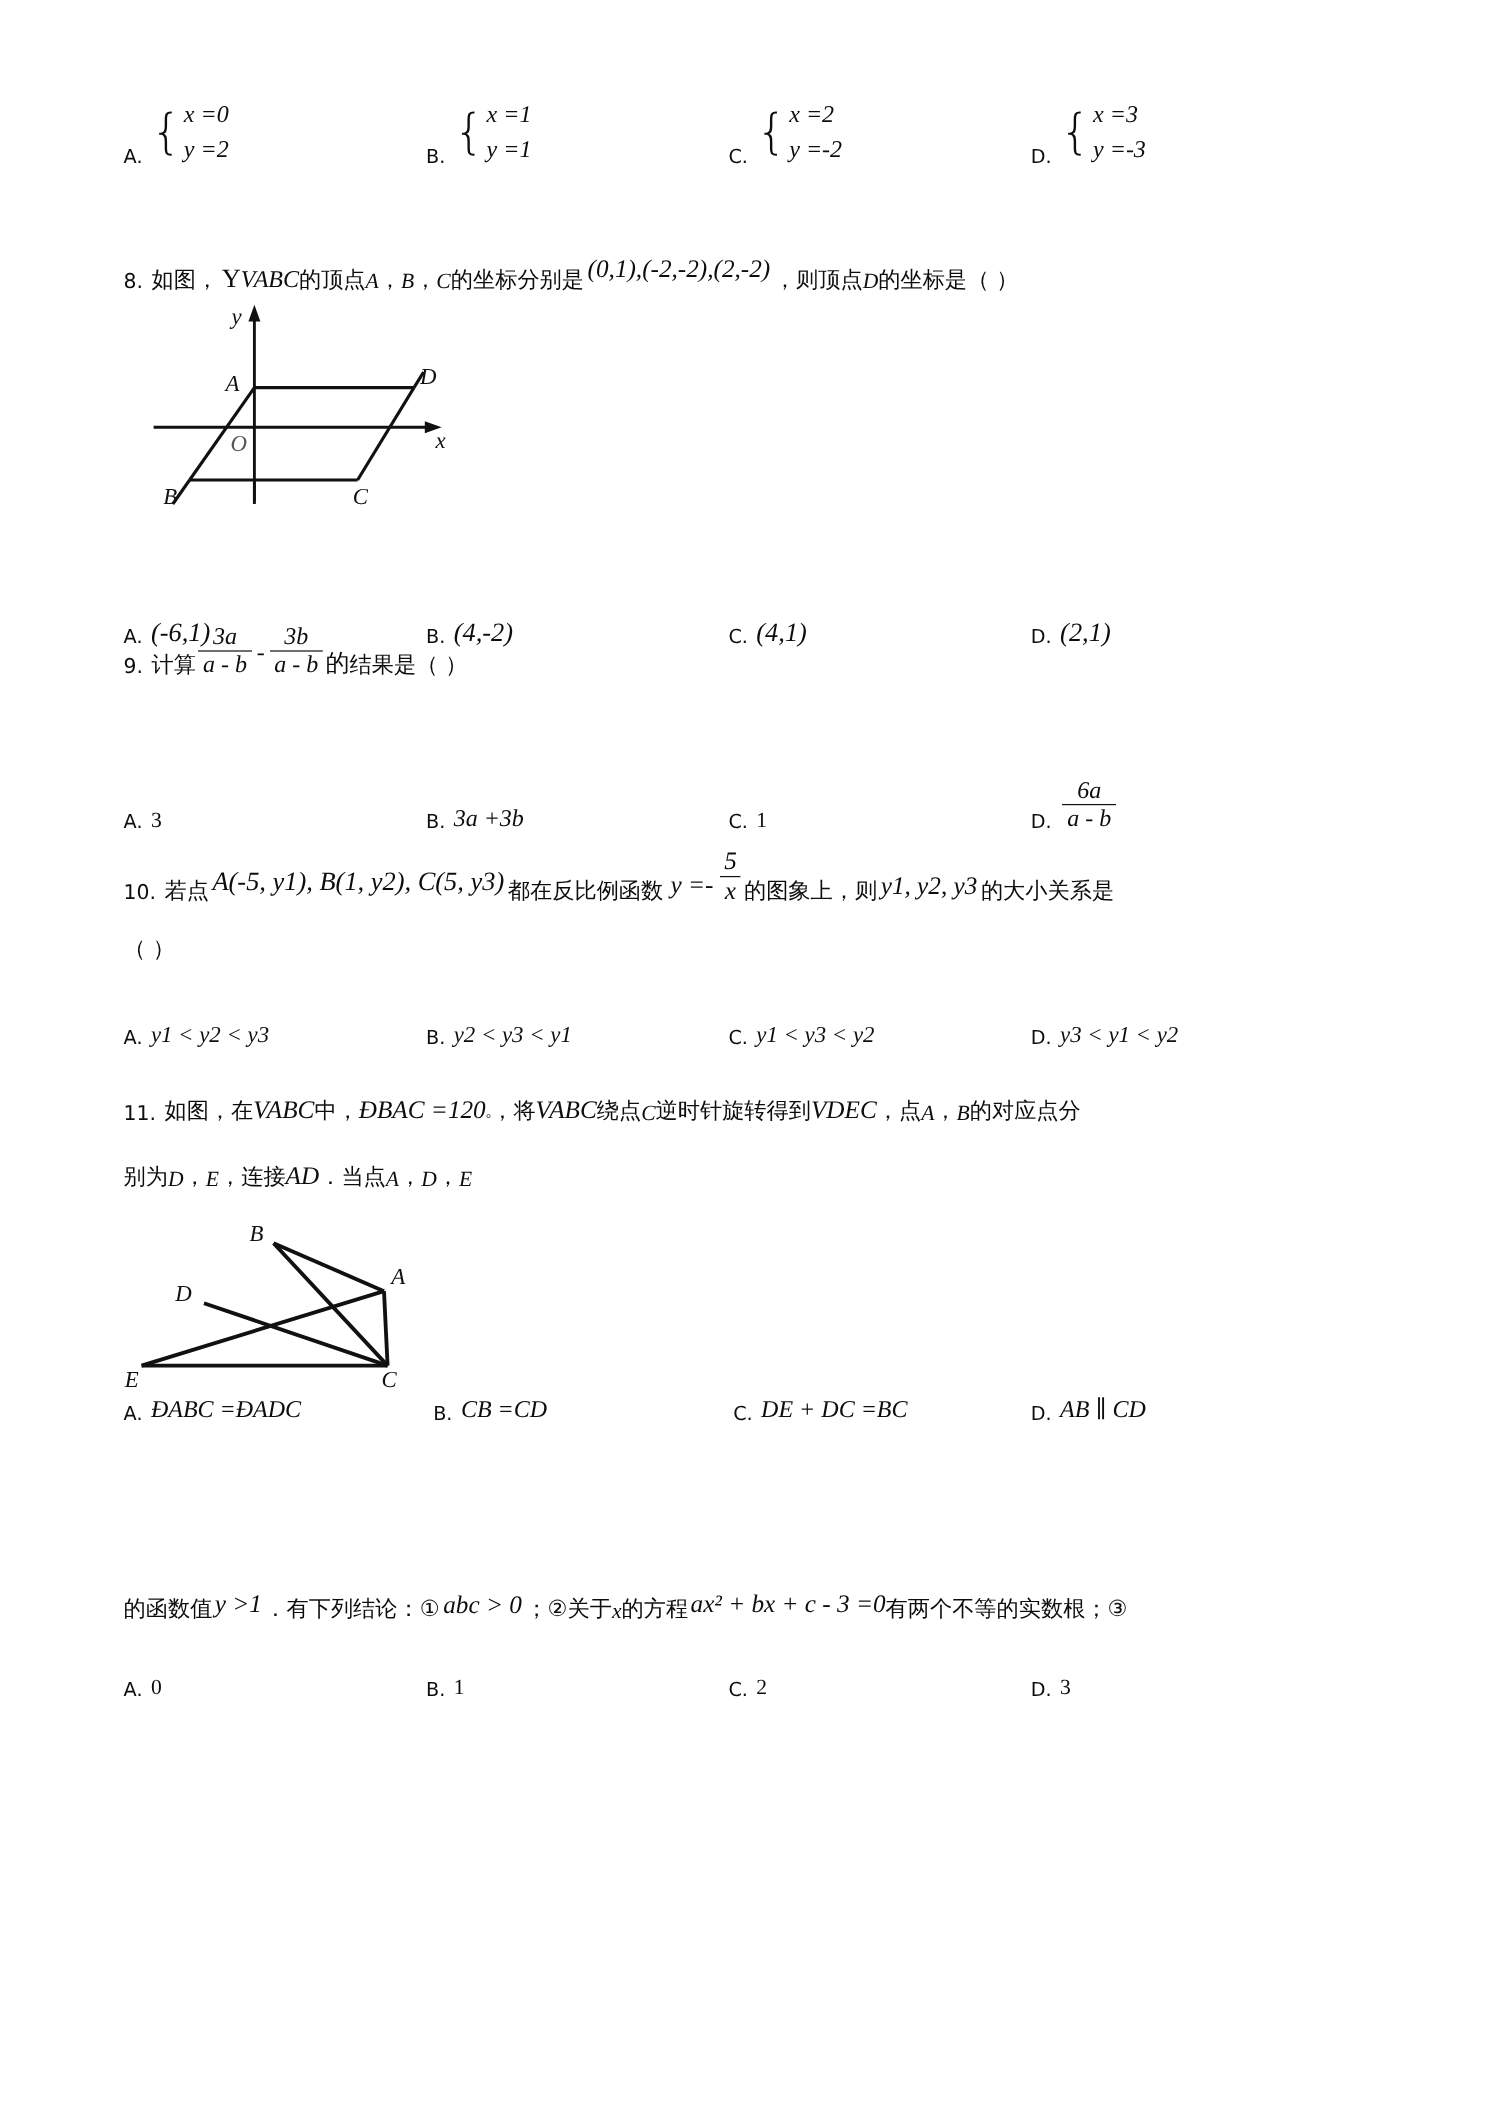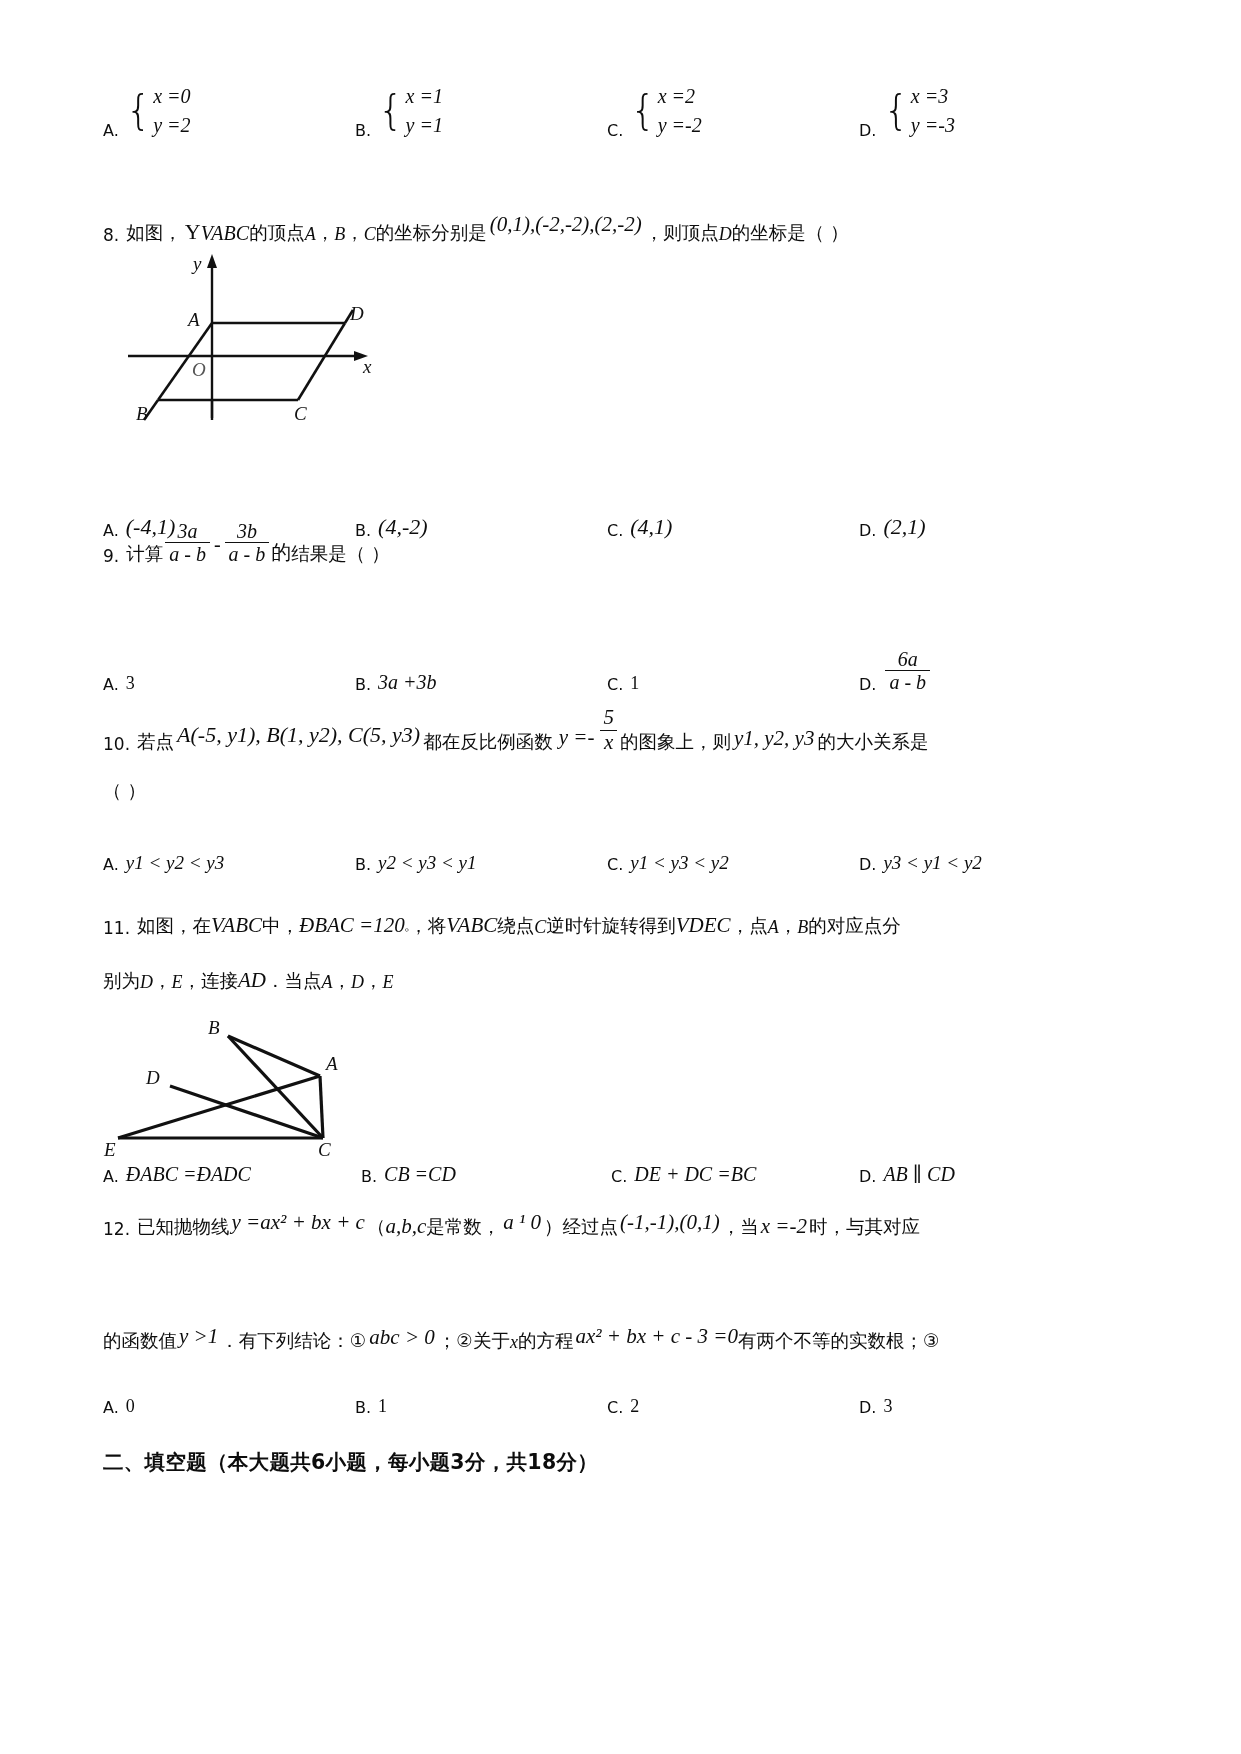--- a/index.html
+++ b/index.html
@@ -197,21 +197,21 @@
       <text x="194" y="172" font-family="Liberation Serif, serif" font-style="italic" font-size="19" fill="#111">C</text>
       <text x="92" y="128" font-family="Liberation Serif, serif" font-style="italic" font-size="19" fill="#555">O</text>
       <text x="93" y="22" font-family="Liberation Serif, serif" font-style="italic" font-size="19" fill="#111">y</text>
       <text x="263" y="125" font-family="Liberation Serif, serif" font-style="italic" font-size="19" fill="#111">x</text>
     </svg>
   </div>
 
   <div class="optrow" style="top:498px;">
     <div class="optcell c1">
       <span class="opt-label">A.</span>
-      <span class="inline-math" style="font-size:22px;">(-4,1)</span>
+      <span class="inline-math" style="font-size:22px;">(-6,1)</span>
     </div>
     <div class="optcell c2">
       <span class="opt-label">B.</span>
       <span class="inline-math" style="font-size:22px;">(4,-2)</span>
     </div>
     <div class="optcell c3">
       <span class="opt-label">C.</span>
       <span class="inline-math" style="font-size:22px;margin-top:16px;">(4,1)</span>
     </div>
     <div class="optcell">
@@ -358,34 +358,20 @@
     <div class="optcell" style="width:248px;">
       <span class="opt-label">C.</span>
       <span class="inline-math" style="font-size:20px;">DE + DC =BC</span>
     </div>
     <div class="optcell">
       <span class="opt-label">D.</span>
       <span class="inline-math" style="font-size:20px;text-align:right;">AB ∥ CD</span>
     </div>
   </div>
 
-  <div class="row" style="left:103px; top:1210px;">
-    <span class="qnum">12.</span>
-    <span class="cn" style="margin-left:7px;">已知抛物线</span>
-    <span class="inline-math" style="font-size:21px; margin:0 2px 4px 2px;">y =ax² + bx + c</span>
-    <span class="cn">（</span>
-    <span class="inline-math" style="font-size:21px;">a,b,c</span>
-    <span class="cn">是常数，</span>
-    <span class="inline-math" style="font-size:21px; margin:0 3px 4px 3px;">a ¹ 0</span>
-    <span class="cn">）经过点</span>
-    <span class="inline-math" style="font-size:21px; margin:0 2px 4px 2px;">(-1,-1),(0,1)</span>
-    <span class="cn">，当</span>
-    <span class="inline-math" style="font-size:21px; margin:0 2px;">x =-2</span>
-    <span class="cn">时，与其对应</span>
-  </div>
   <div class="row" style="left:103px; top:1324px;">
     <span class="cn">的函数值</span>
     <span class="inline-math" style="font-size:21px; margin:0 2px 4px 2px;">y &gt;1</span>
     <span class="cn">．有下列结论：①</span>
     <span class="inline-math" style="font-size:21px; margin:0 3px 3px 3px;">abc &gt; 0</span>
     <span class="cn">；②关于</span>
     <span class="mi" style="font-size:18px;">x</span>
     <span class="cn">的方程</span>
     <span class="inline-math" style="font-size:21px; margin:0 0 4px 2px;">ax² + bx + c - 3 =0</span>
     <span class="cn">有两个不等的实数根；③</span>
@@ -403,15 +389,14 @@
     <div class="optcell c3">
       <span class="opt-label">C.</span>
       <span class="mn" style="font-size:18px;">2</span>
     </div>
     <div class="optcell">
       <span class="opt-label">D.</span>
       <span class="mn" style="font-size:18px;">3</span>
     </div>
   </div>
 
-  <div class="secthead" style="left:103px; top:1448px;">二、填空题（本大题共6小题，每小题3分，共18分）</div>
 
 </div>
 
 </body></html>

